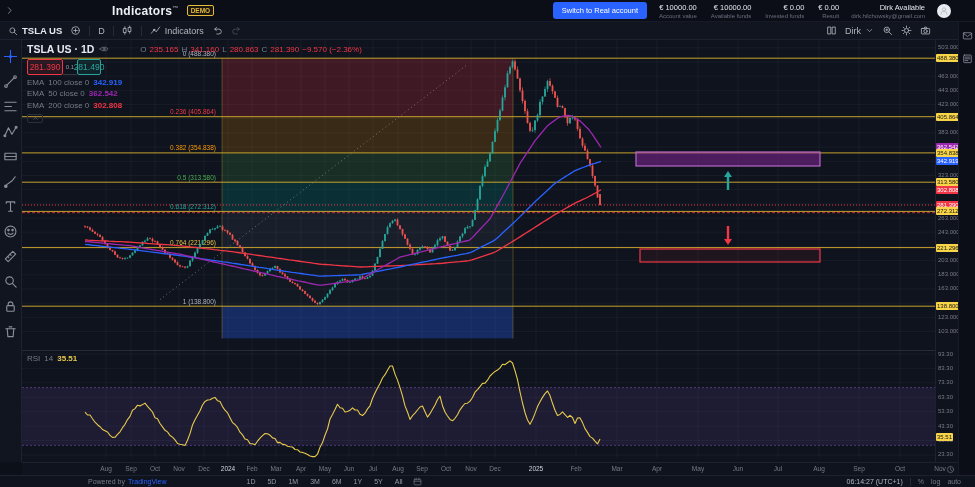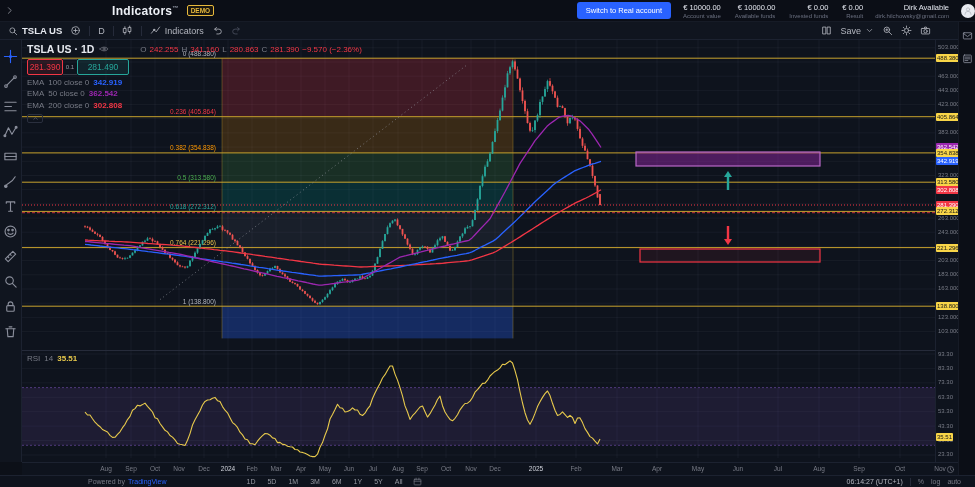--- a/index.html
+++ b/index.html
@@ -8,21 +8,21 @@
   #app { position:relative; width:975px; height:487px; background:#0c1018; }
 
   
   .hdr { position:absolute; left:0; top:0; width:975px; height:22px;
     display:flex; align-items:center; background:#0b0e16; border-bottom:1px solid #161b26; }
   .hdr-chevron { width:18px; text-align:center; color:#5a5f6e; font-size:10px; cursor:pointer; }
   .logo { margin-left:94px; color:#eceff5; font-size:12px; font-weight:bold; letter-spacing:.3px; }
   .logo .tm { font-size:6px; vertical-align:super; color:#9aa0ae; }
   .demo { margin-left:8px; font-size:6.5px; font-weight:bold; color:#e7b93c;
     border:1px solid #e7b93c; border-radius:2px; padding:1px 3px; background:#1a1710; }
-  .hdr-right { margin-left:auto; display:flex; align-items:center; gap:12px; padding-right:0; }
+  .hdr-right { margin-left:auto; display:flex; align-items:center; gap:12px; padding-right:24px; }
   .switch-btn { background:#2962ff; color:#fff; font-size:7.5px; border:none; border-radius:3px;
     padding:4px 9px; cursor:pointer; }
   .stats { display:flex; gap:14px; }
   .stat { text-align:right; }
   .stat-val { color:#e3e6ee; font-size:7.5px; }
   .stat-lbl { color:#6b7080; font-size:6px; margin-top:1px; }
   .user { text-align:right; }
   .uname { color:#e3e6ee; font-size:7.5px; }
   .uemail { color:#6b7080; font-size:6px; margin-top:1px; }
   .avatar { width:14px; height:14px; border-radius:50%; background:#e8eaf0; color:#1d2230;
@@ -54,21 +54,21 @@
   .lg-row1 { display:flex; align-items:center; gap:5px; font-size:10.5px; }
   .lg-sym { color:#e6e9f0; font-weight:bold; }
   .lg-ohlc { font-size:8px; color:#787b86; display:flex; gap:3px; margin-left:26px; }
   .lg-ohlc b { color:#f23645; font-weight:normal; }
   .quote-row { display:flex; align-items:stretch; margin-top:4px; height:16px; }
   .qbox { display:flex; align-items:center; justify-content:center; font-size:8.5px;
     border-radius:2px; padding:0 6px; cursor:pointer; }
   .bid { border:1px solid #f23645; color:#f23645; background:rgba(242,54,69,.12); width:36px; }
   .spr { border:1px solid #363a45; color:#9598a1; font-size:6px; width:14px; border-radius:0;
     border-left:none; border-right:none; }
-  .ask { border:1px solid #26a69a; color:#26a69a; background:rgba(38,166,154,.12); width:52px; }
+  .ask { border:1px solid #26a69a; color:#26a69a; background:rgba(38,166,154,.12); width:24px; }
   .ema-row { margin-top:2.5px; font-size:8px; color:#787b86; display:flex; gap:4px; }
   .ema-row .val { font-weight:bold; }
   .chip { margin-top:4px; width:16px; height:9px; border:1px solid #2a2f3e; border-radius:2px;
     color:#787b86; display:flex; align-items:center; justify-content:center; cursor:pointer; }
   .rsi-legend { position:absolute; left:5px; top:314px; z-index:5; font-size:8px; color:#787b86;
     display:flex; gap:4px; }
   .rsi-legend .val { color:#e7c94c; font-weight:bold; }
 
   
   .paxis { position:absolute; left:935px; top:40px; width:23px; height:422px; background:#0e131d;
@@ -200,21 +200,21 @@
         </span>
     </div>
     <div class="tb-group tb-right">
       <span class="tb-item icon">
           <svg width="11" height="11" viewBox="0 0 16 16" fill="none" stroke="currentColor" stroke-width="1.2" stroke-linecap="round" stroke-linejoin="round">
             <rect x="3" y="3" width="4" height="10"></rect>
             <rect x="9.5" y="3" width="4" height="10"></rect>
           </svg>
         </span>
       <span class="tb-item">
-        <span>Save</span>
+        <span>Dirk</span>
         <span class="icon">
             <svg width="9" height="9" viewBox="0 0 16 16" fill="none" stroke="currentColor" stroke-width="1.2" stroke-linecap="round" stroke-linejoin="round">
               <path d="M4 6 L8 10 L12 6"></path>
             </svg>
           </span>
       </span>
       <span class="tb-item icon">
           <svg width="11" height="11" viewBox="0 0 16 16" fill="none" stroke="currentColor" stroke-width="1.2" stroke-linecap="round" stroke-linejoin="round">
             <circle cx="7" cy="7" r="4"></circle>
             <path d="M10 10 L14 14 M5.5 7 H8.5 M7 5.5 V8.5"></path>
@@ -832,21 +832,21 @@
       <div class="lg-row1">
         <span class="lg-sym"><span>TSLA US</span> <span>·</span> <span>1D</span></span>
         <span class="icon" style="color:#787b86">
             <svg width="10" height="10" viewBox="0 0 16 16" fill="none" stroke="currentColor" stroke-width="1.2" stroke-linecap="round" stroke-linejoin="round">
               <path d="M1.5 8 C4.5 4 11.5 4 14.5 8 C11.5 12 4.5 12 1.5 8 Z"></path>
               <circle cx="8" cy="8" r="1.7"></circle>
             </svg>
           </span>
         <span class="lg-ohlc">
           <span>O</span>
-            <b>242.255</b>
+            <b>235.165</b>
           <span>H</span>
             <b>341.160</b>
           <span>L</span>
             <b>280.863</b>
           <span>C</span>
             <b>281.390</b>
           <b>−9.570 (−2.36%)</b>
         </span>
       </div>
       <div class="quote-row">

